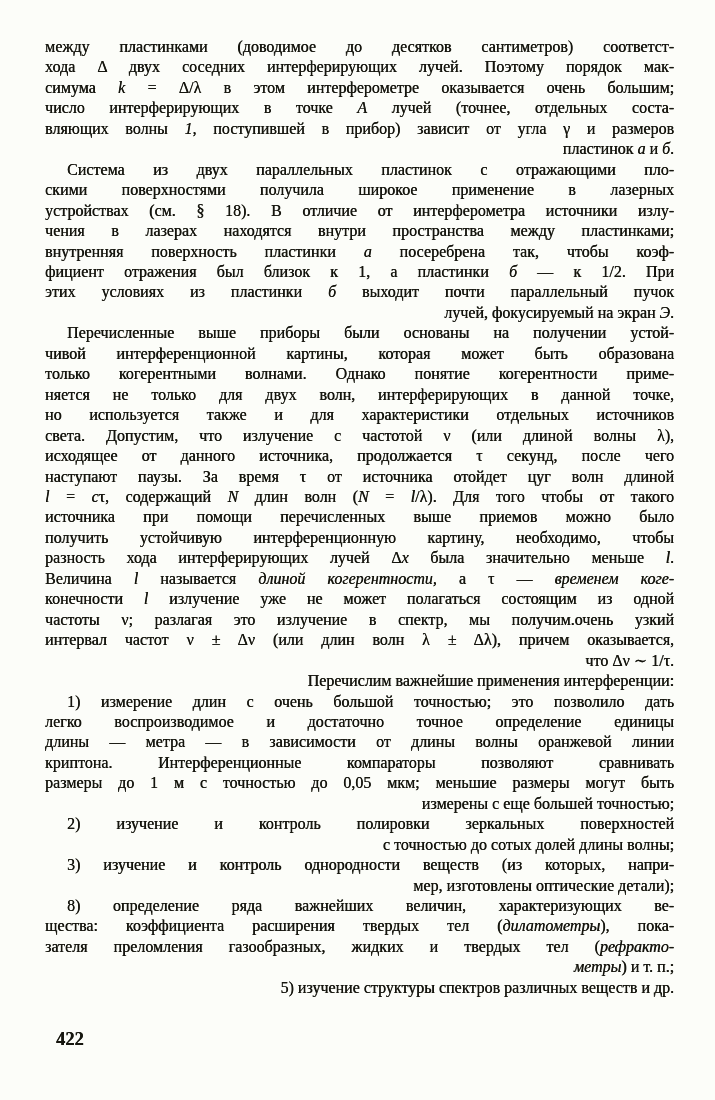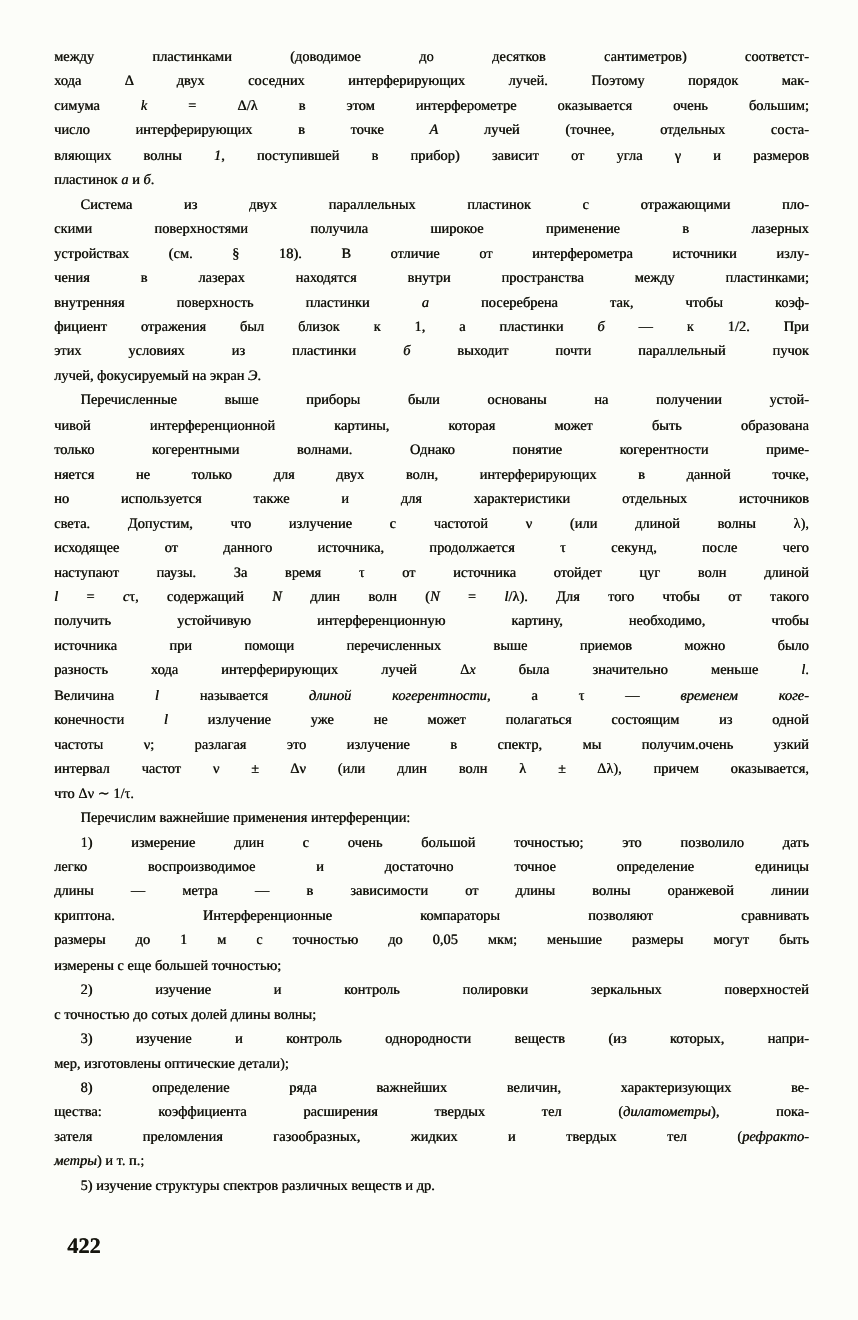--- a/index.html
+++ b/index.html
@@ -17,32 +17,32 @@
     position: absolute;
     inset: 0;
     font-family: "Liberation Serif", "DejaVu Serif", serif;
     color: #16160f;
   }
   .text-block {
     position: absolute;
     left: 45px;
     top: 37px;
     width: 629px;
-    font-size: 12px;
+    font-size: 16px;
     line-height: 20.45px;
     text-shadow: 0.35px 0 0 currentColor; 
   }
   .paragraph { margin: 0; }
   .line {
     text-align: justify;
     text-align-last: justify;
     white-space: normal;
   }
   .line.last {
-    text-align: left;
+    text-align: right;
     text-align-last: auto;
   }
   .line.indent {
     text-indent: 22px;
     font-family: Liberation Serif, serif;
   }
   .line i {
     font-style: italic;
   }
   .page-number {
@@ -83,22 +83,22 @@
       <div class="paragraph">
         <div class="line indent">Перечисленные выше приборы были основаны на получении устой-</div>
         <div class="line">чивой интерференционной картины, которая может быть образована</div>
         <div class="line">только когерентными волнами. Однако понятие когерентности приме-</div>
         <div class="line">няется не только для двух волн, интерферирующих в данной точке,</div>
         <div class="line">но используется также и для характеристики отдельных источников</div>
         <div class="line">света. Допустим, что излучение с частотой ν (или длиной волны λ),</div>
         <div class="line">исходящее от данного источника, продолжается τ секунд, после чего</div>
         <div class="line">наступают паузы. За время τ от источника отойдет цуг волн длиной</div>
         <div class="line"><i>l</i> = <i>c</i>τ, содержащий <i>N</i> длин волн (<i>N</i> = <i>l</i>/λ). Для того чтобы от такого</div>
+        <div class="line">источника при помощи перечисленных выше приемов можно было</div>
         <div class="line">получить устойчивую интерференционную картину, необходимо, чтобы</div>
-        <div class="line">источника при помощи перечисленных выше приемов можно было</div>
         <div class="line">разность хода интерферирующих лучей Δ<i>x</i> была значительно меньше <i>l</i>.</div>
         <div class="line">Величина <i>l</i> называется <i>длиной когерентности,</i> а τ — <i>временем коге-</i></div>
         <div class="line">конечности <i>l</i> излучение уже не может полагаться состоящим из одной</div>
         <div class="line">частоты ν; разлагая это излучение в спектр, мы получим.очень узкий</div>
         <div class="line">интервал частот ν ± Δν (или длин волн λ ± Δλ), причем оказывается,</div>
         <div class="line last">что Δν ∼ 1/τ.</div>
       </div>
       <div class="paragraph">
         <div class="line last indent">Перечислим важнейшие применения интерференции:</div>
       </div>

